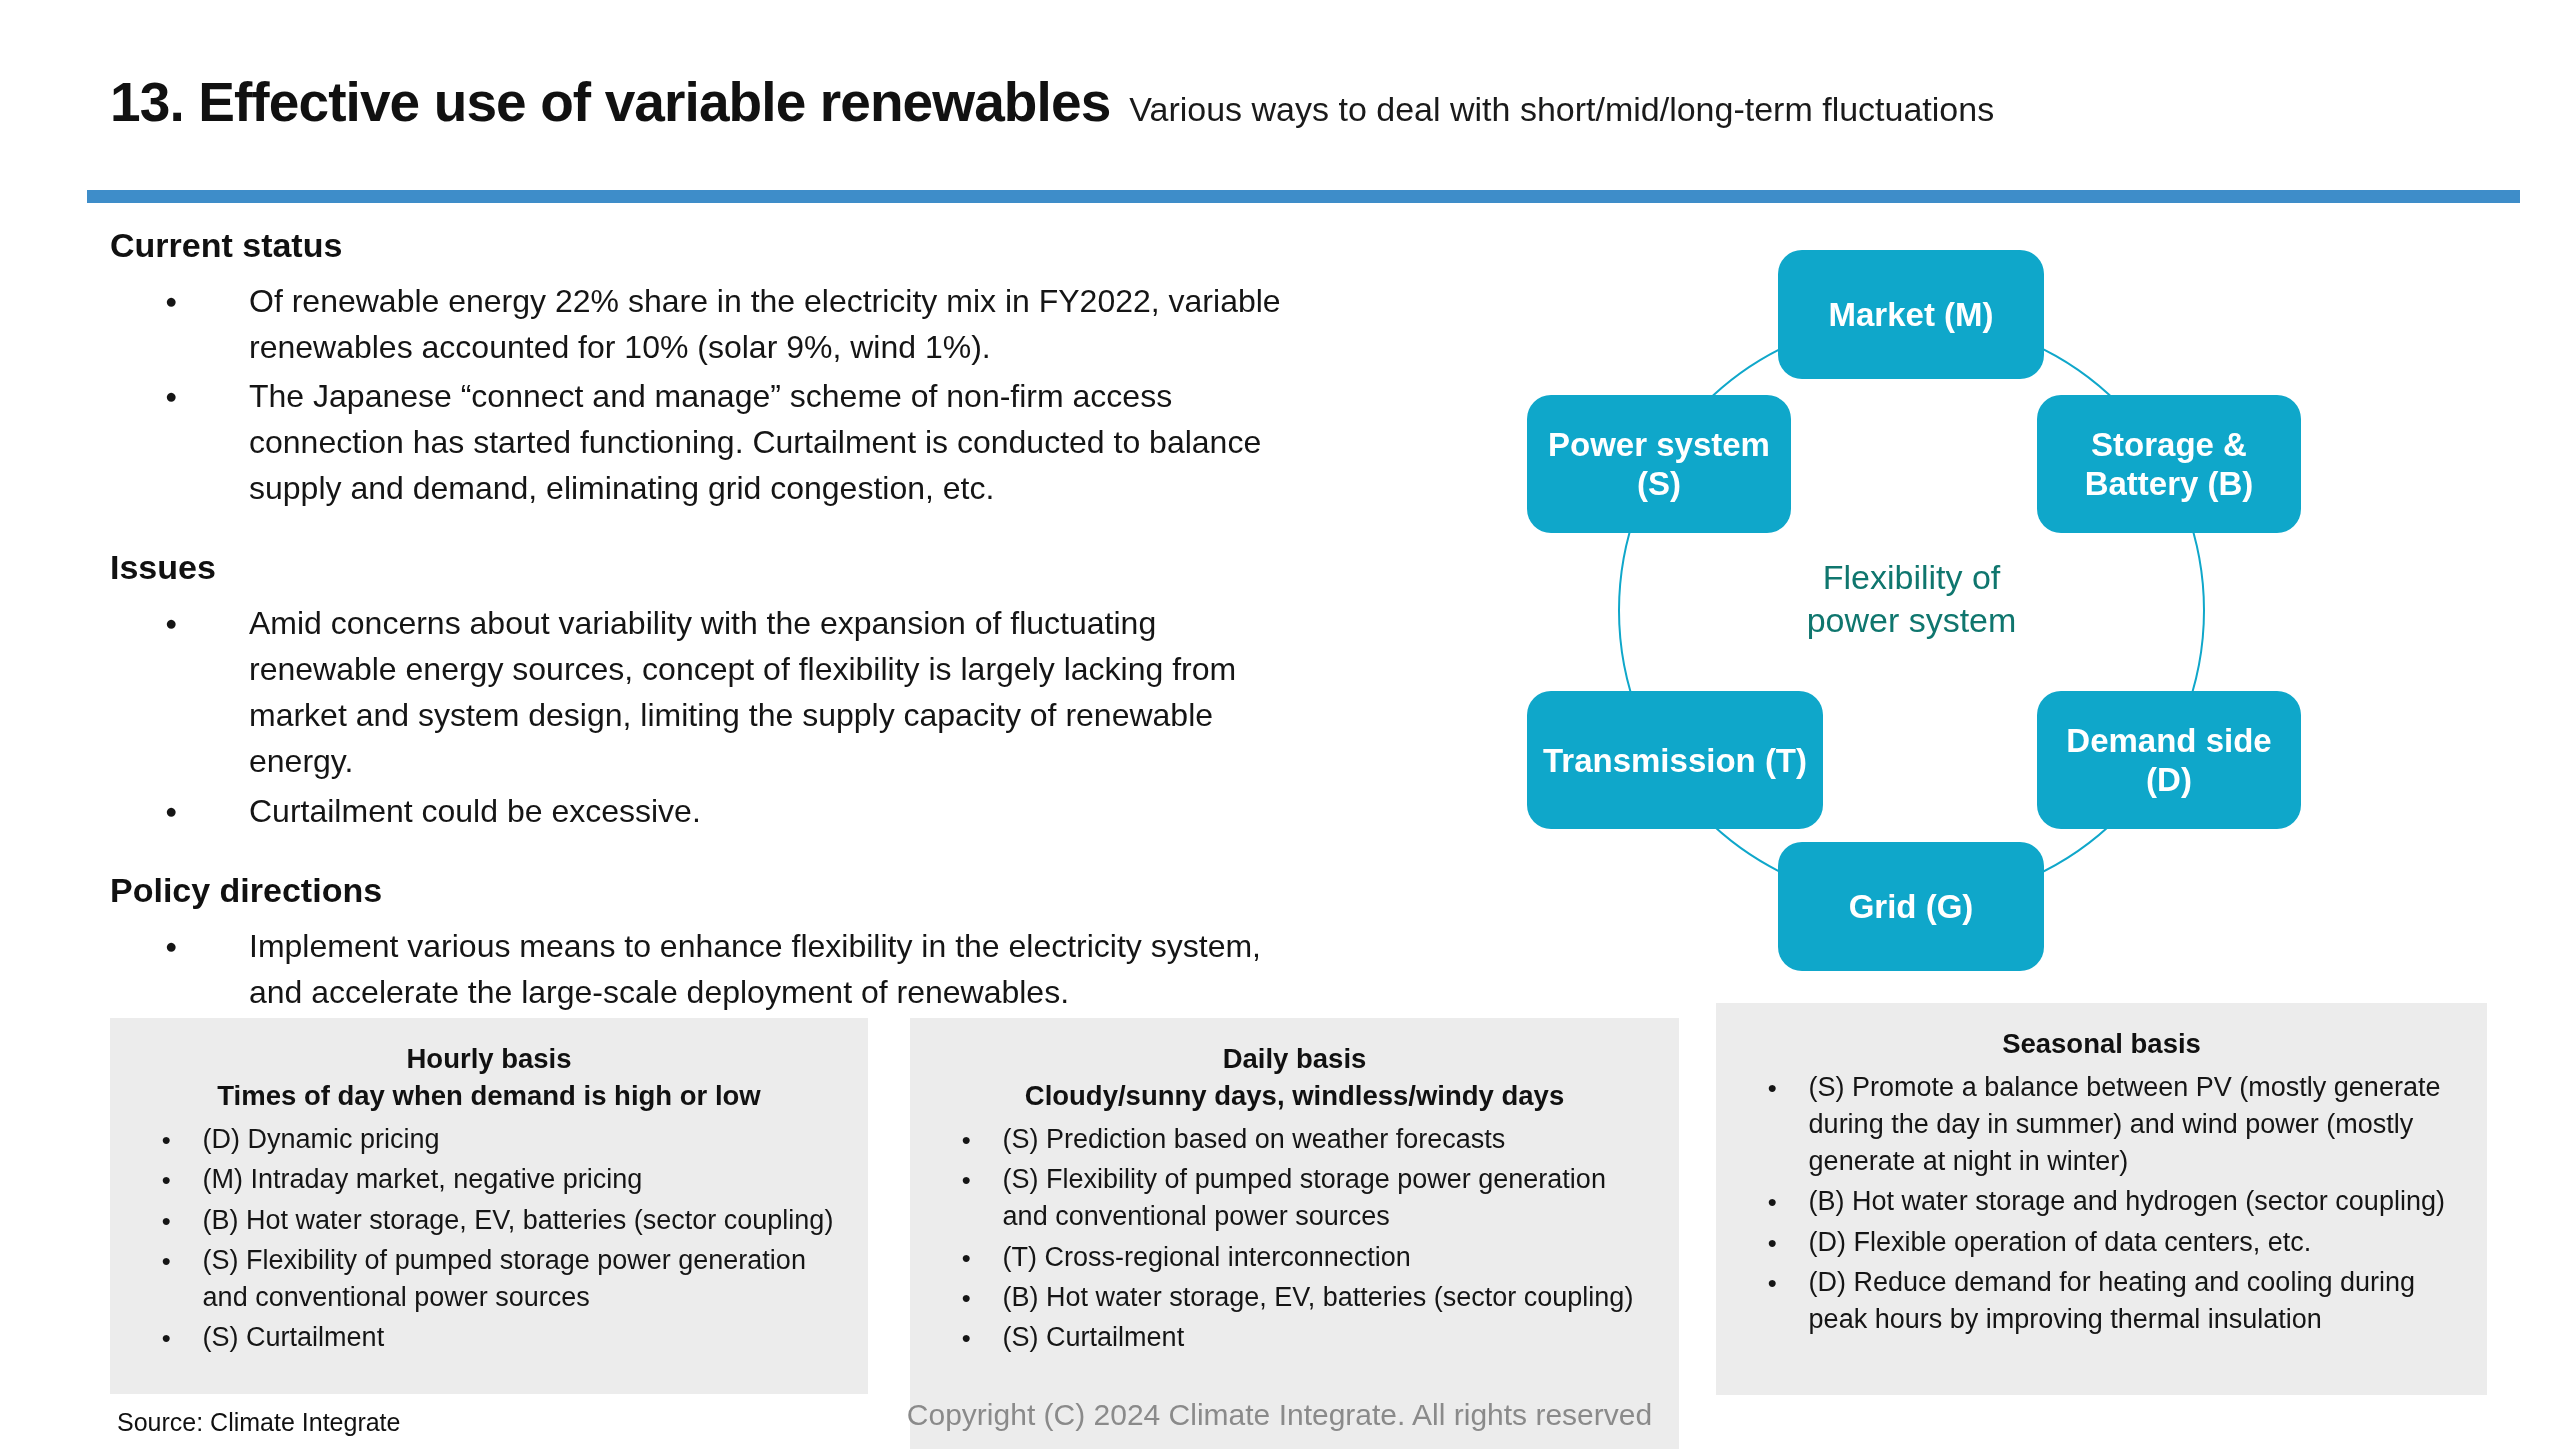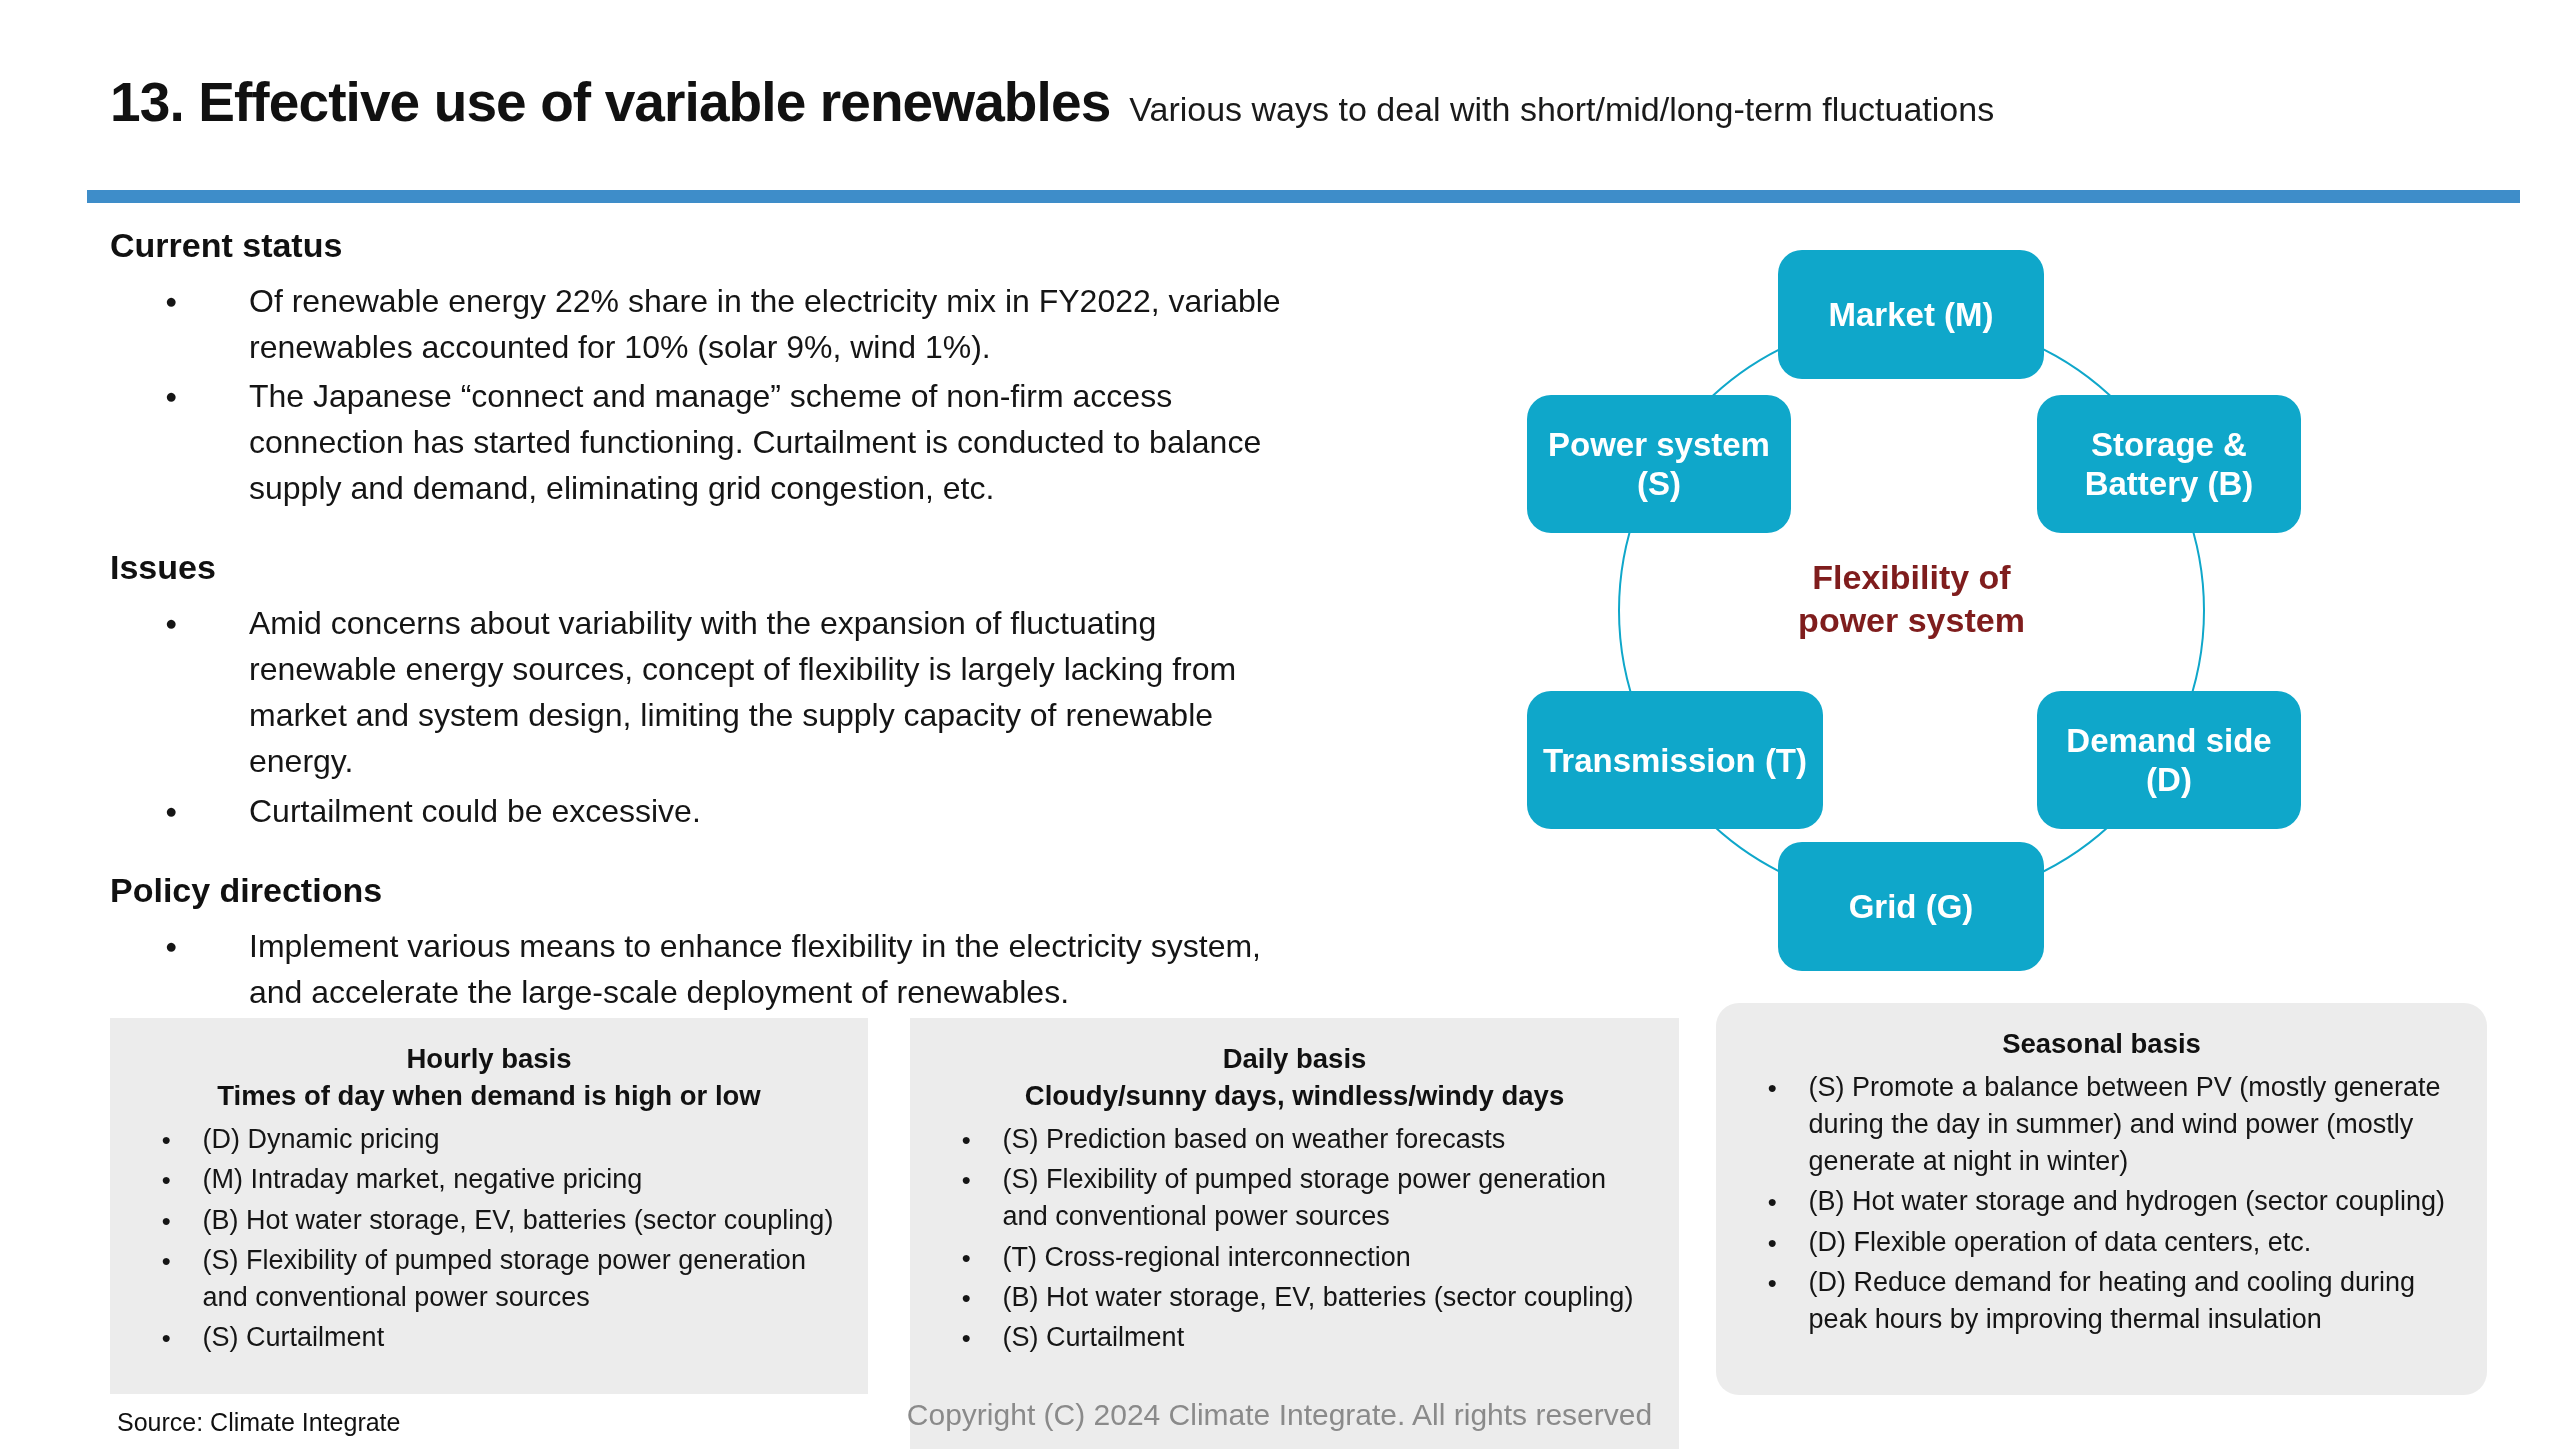--- a/index.html
+++ b/index.html
@@ -26,27 +26,27 @@
   .node { position:absolute; background:#0FA7CA; color:#fff; border-radius:24px;
     display:flex; align-items:center; justify-content:center; text-align:center;
     font-size:33px; font-weight:bold; line-height:39px; padding:6.9px 15.5px; }
   .node-market       { left:1778px; top:250px;  width:266px; height:129px; }
   .node-power        { left:1527px; top:395px;  width:264px; height:138px; }
   .node-storage      { left:2037px; top:395px;  width:264px; height:138px; }
   .node-transmission { left:1527px; top:691px;  width:296px; height:138px; }
   .node-demand       { left:2037px; top:691px;  width:264px; height:138px; }
   .node-grid         { left:1778px; top:842px;  width:266px; height:129px; }
   .center-label { position:absolute; left:1740px; top:556px; width:343px; text-align:center;
-    font-size:34px; font-weight:bold; line-height:43px; color:#7f1d1d; }
+    font-size:34px; font-weight:normal; line-height:43px; color:#0f766e; }
 
   
   .basis-box { position:absolute; background:#ECECEC; padding:22px 20.6px 17px 20.6px; }
   .box-hourly   { left:110px;  top:1018px; width:758px; height:376px; }
   .box-daily    { left:910px; top:1018px; width:769px; height:465px; }
-  .box-seasonal { left:1716px; top:1003px; width:771px; height:392px;border-radius:23px; }
+  .box-seasonal { left:1716px; top:1003px; width:771px; height:392px; }
   .box-title { text-align:center; font-size:27.5px; font-weight:bold; line-height:37px; color:#111; }
   .basis-box ul { list-style:none; margin-top:6.9px; }
   .basis-box li { position:relative; padding-left:72px; font-size:27px; line-height:37px; margin-bottom:3.4px; }
   .basis-box li::before { content:"\25CF"; position:absolute; left:31px; top:0; font-size:16.3px; line-height:37px; }
 
   
   .source-note { position:absolute; left:117px; top:1408px; font-size:25px; color:#111; }
   .copyright-note { position:absolute; left:878px; top:1398px; width:803px; text-align:center;
     font-size:30px; color:#8A8A8A; white-space:nowrap; }
 </style>

